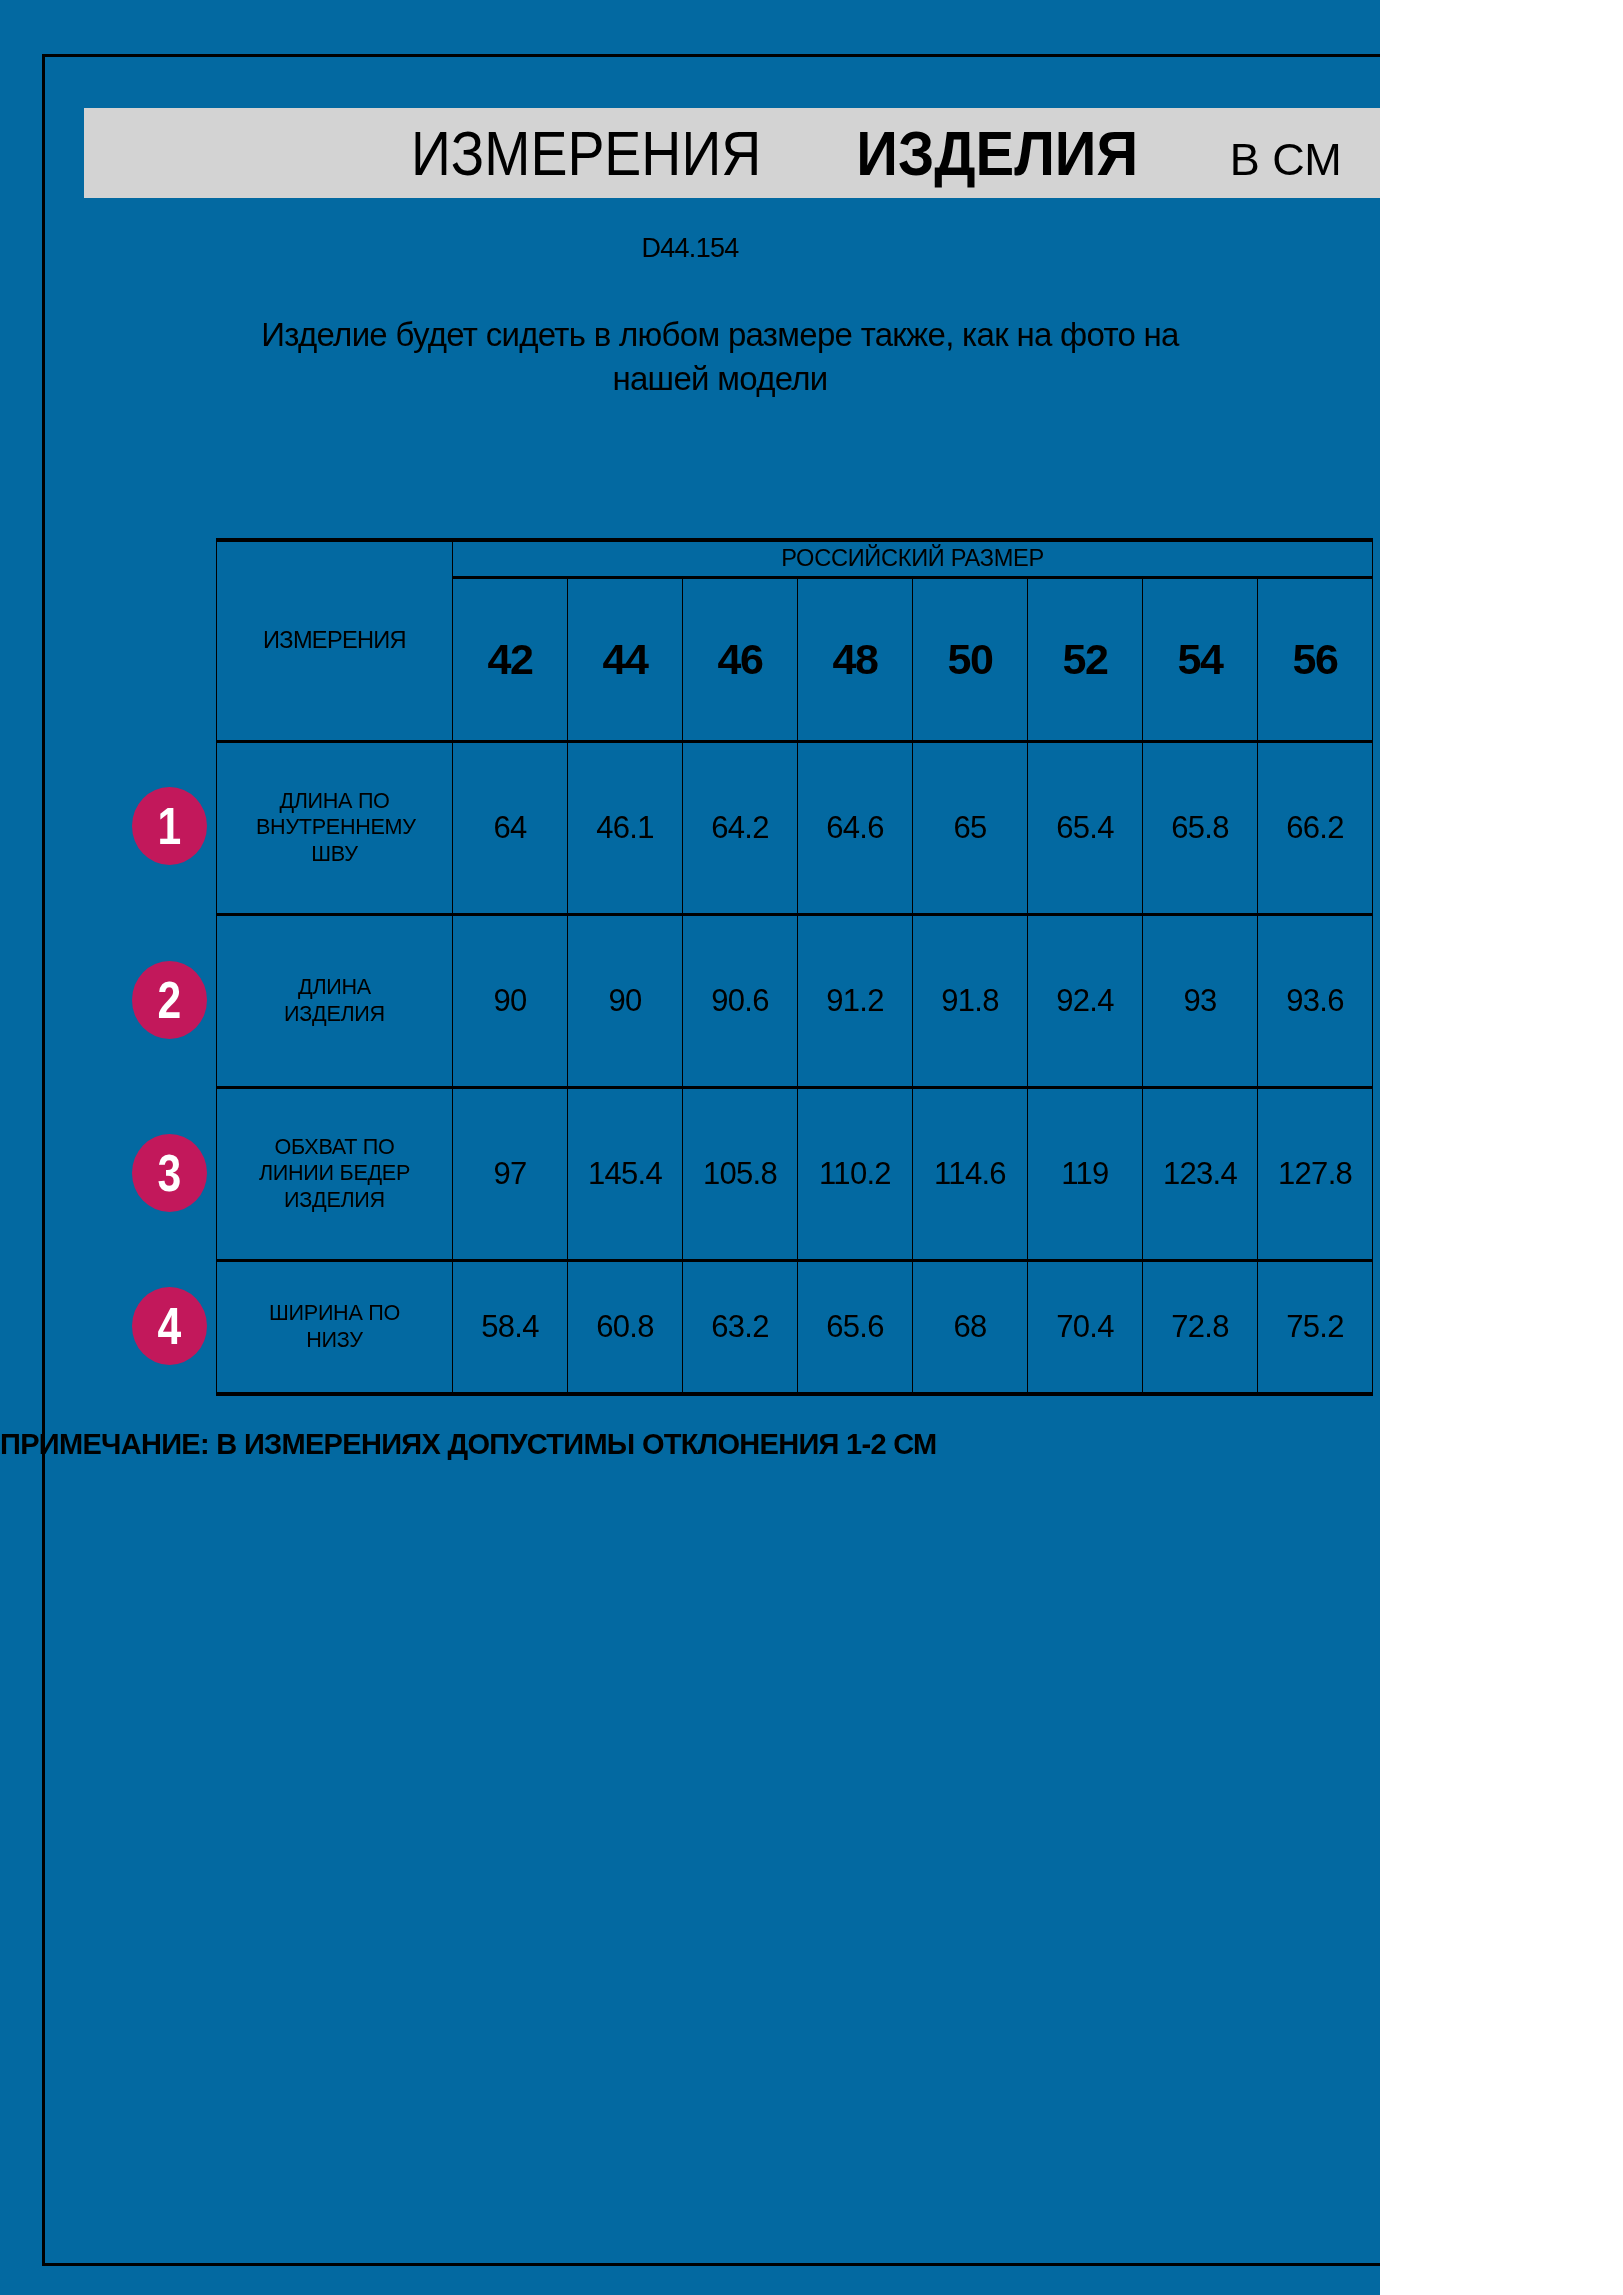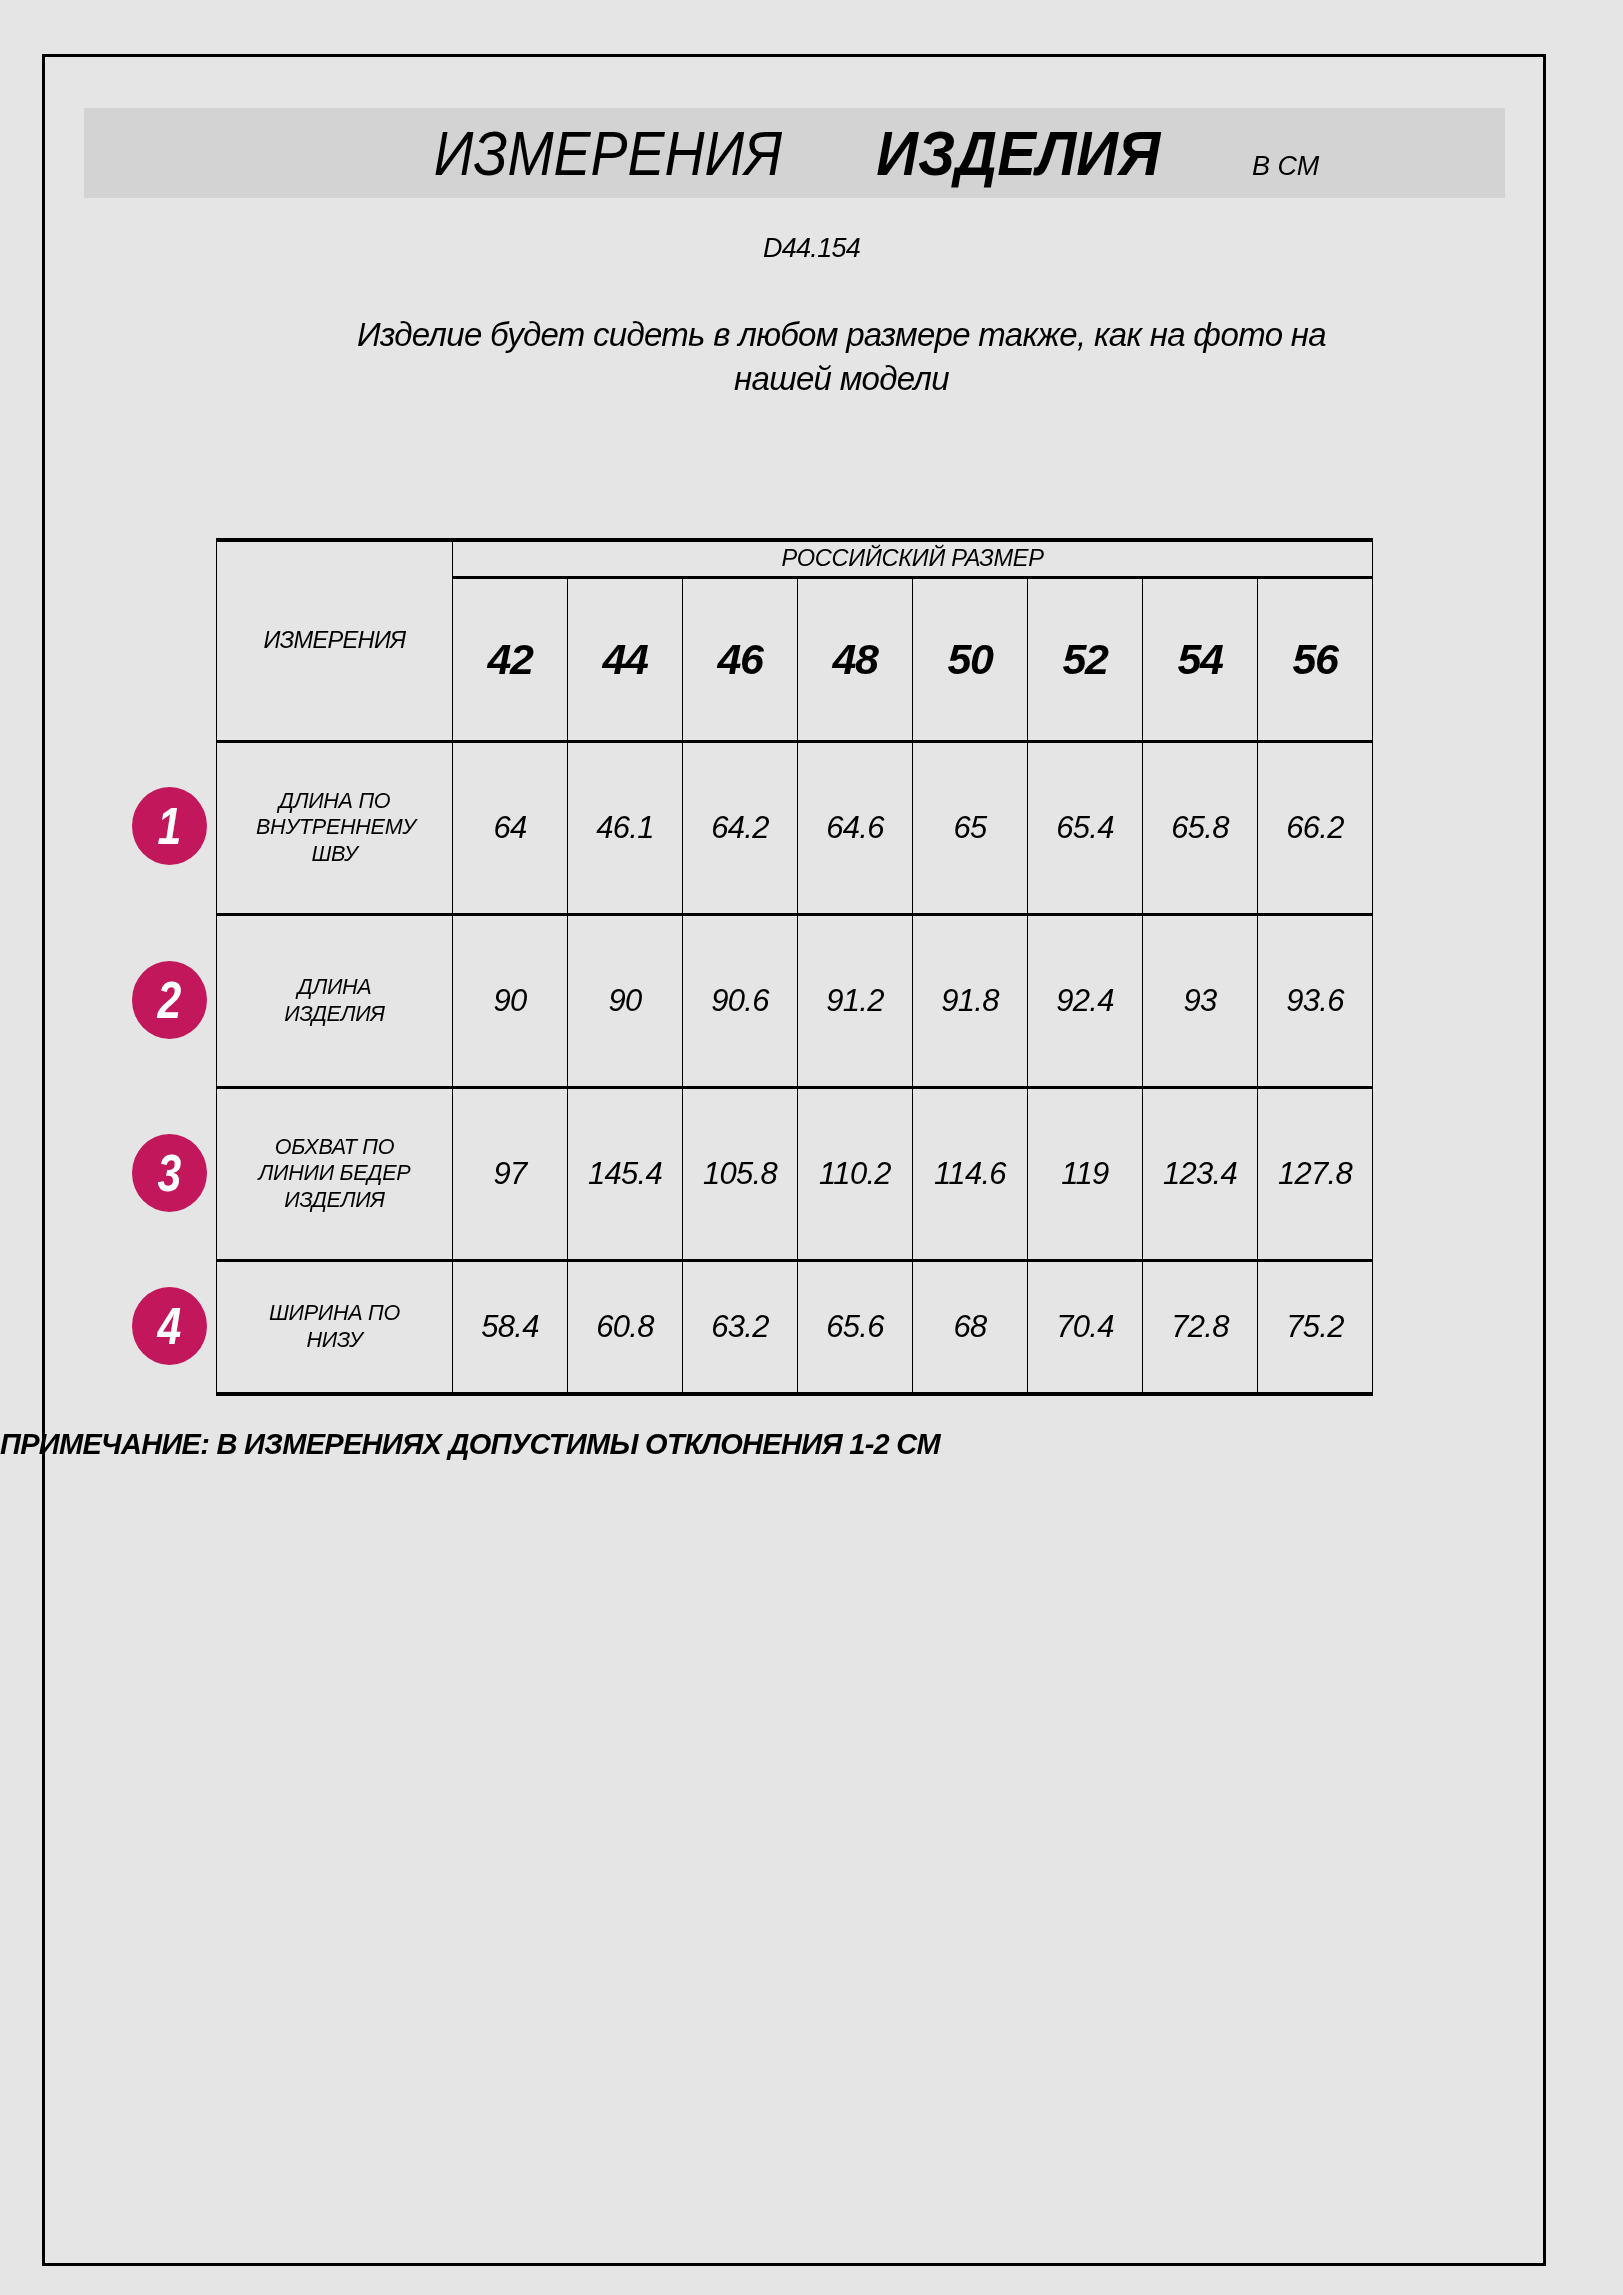--- a/index.html
+++ b/index.html
@@ -1,23 +1,22 @@
 <!DOCTYPE html>
 <html style="--banner-gray: #d3d3d3; --badge-pink: #c2185b;font-size:10.5px"><head>
 <meta charset="utf-8">
 <style>
   html,body{margin:0;padding:0;background:#ffffff;}
   .page{
     position:relative;
-    width:1623px;height:2295px;
-    background:#e5e5e5;
+    width:1380px;height:2295px;
+    background:#0369a1;
     font-family:"Liberation Sans", sans-serif;
     color:#000;
     overflow:hidden;
-    font-style:italic;
   }
   
   .frame{
     position:absolute;
     left:42px;top:54px;
     width:1504px;height:2212px;
     border:3.3px solid #000;
     box-sizing:border-box;
   }
   
@@ -36,21 +35,21 @@
   }
   .banner .t1{
     font-size:63px;font-weight:400;
     display:inline-block;transform:scaleX(0.88);
   }
   .banner .t2{
     font-size:63px;font-weight:700;
     display:inline-block;transform:scaleX(0.92);
   }
   .banner .t3{
-    font-size:27px;font-weight:400;
+    font-size:45px;font-weight:400;
     display:inline-block;margin-left:20px;
   }
   .code{
     position:absolute;
     left:0;top:233px;width:100%;
     text-align:center;
     font-size:27px;font-weight:400;
     letter-spacing:-0.7px;
   }
   .subtitle{

